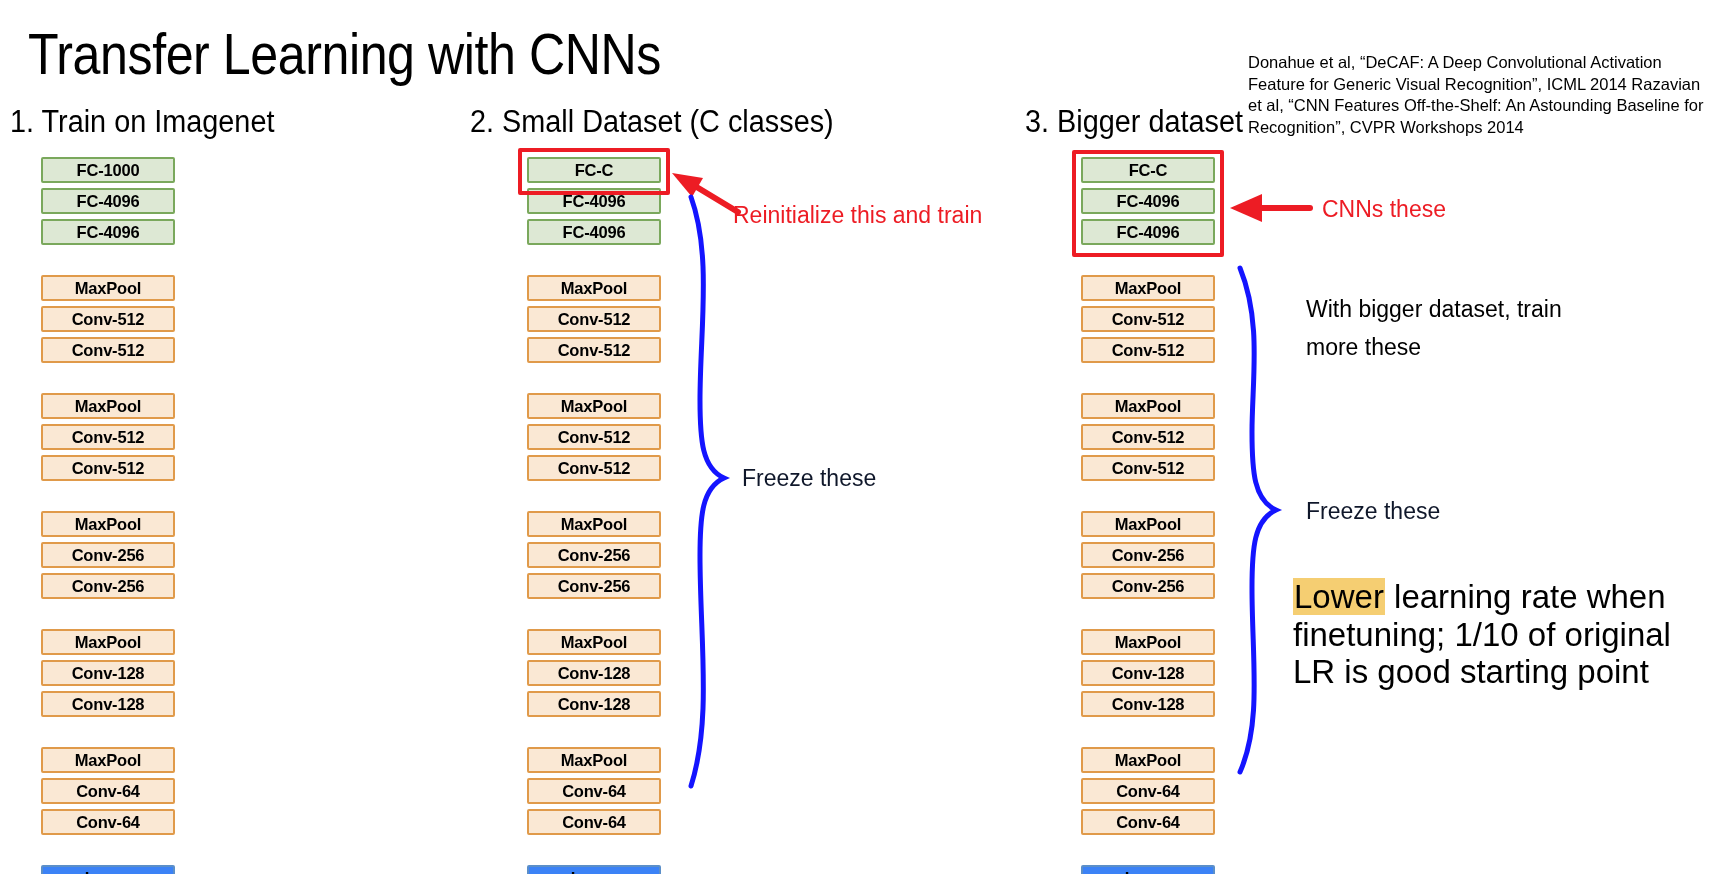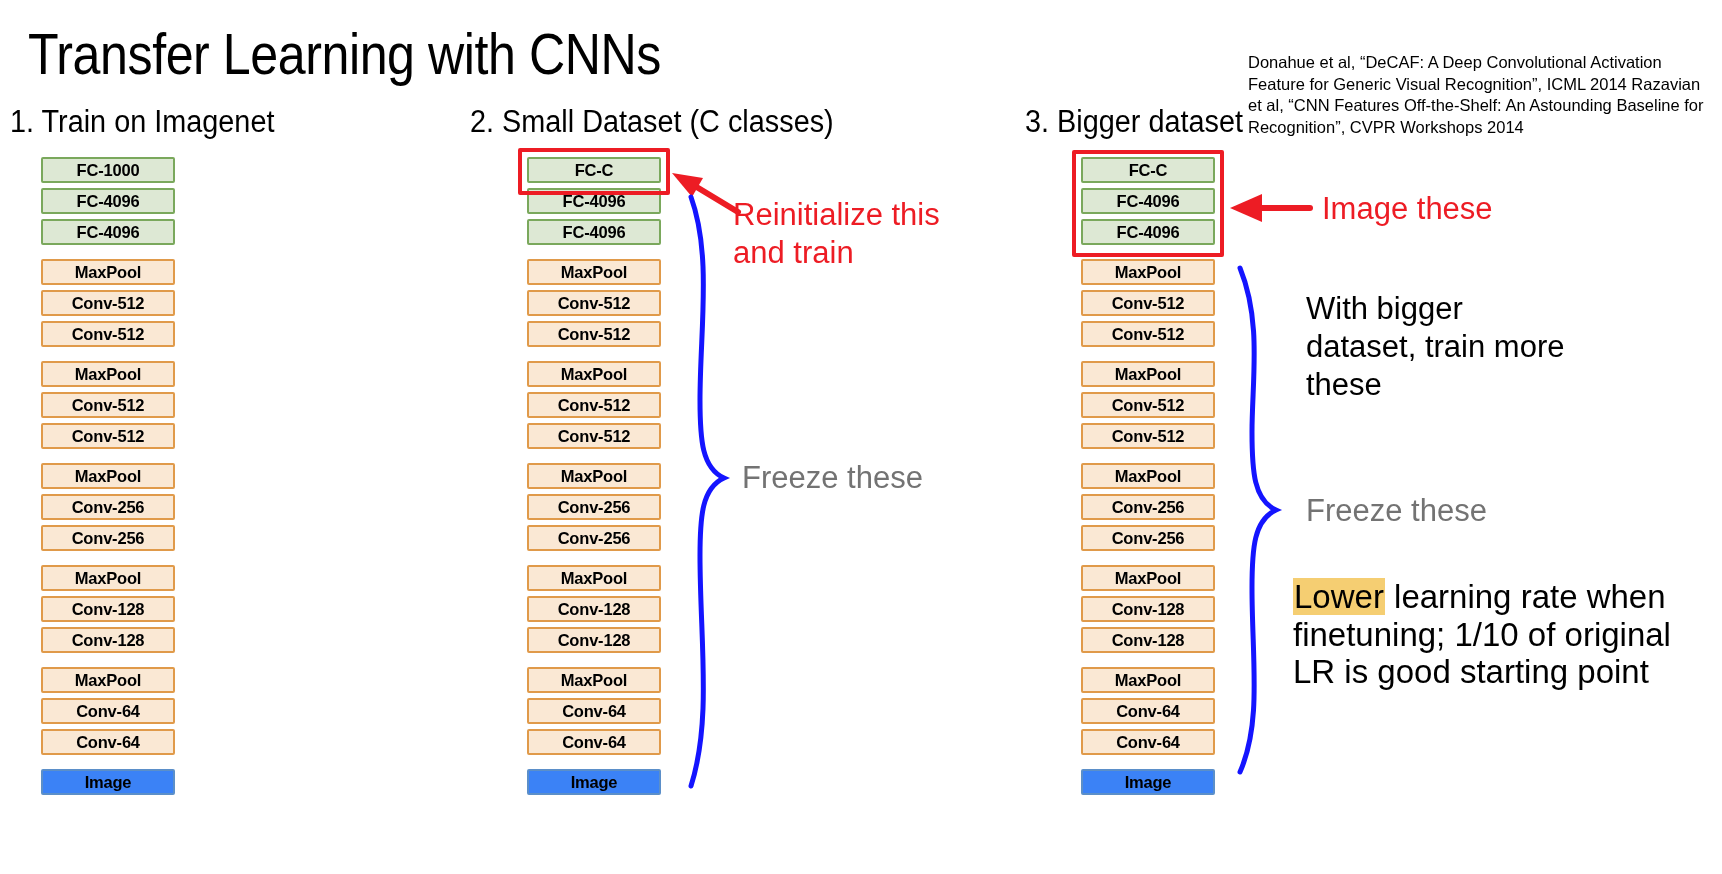--- a/index.html
+++ b/index.html
@@ -66,38 +66,38 @@
     line-height: 20px;
     text-align: center;
     letter-spacing: -0.2px;
     display: flex;
     align-items: center;
     justify-content: center;
   }
   .layer.fc      { background: #dde8d4; border-color: #7aa85c; }
   .layer.conv    { background: #fae8d4; border-color: #e09a4a; }
   .layer.image   { background: #3b82f6; border-color: #5b8fc9; }
-  .layer.gap-top { margin-top: 14px; }
+  .layer.gap-top { margin-top: 30px; }
 
   
   .red-box {
     border: 4px solid #ed1c24;
     border-radius: 2px;
     box-sizing: border-box;
   }
   #redbox-2 { left: 518px;  top: 148px; width: 152px; height: 47px; }
   #redbox-3 { left: 1072px; top: 150px; width: 152px; height: 107px; }
 
   
   .annot {
-    font-size: 31px;
+    font-size: 23px;
     line-height: 38px;
   }
   .annot.red  { color: #ed1c24; }
-  .annot.blue { color: #737373; }
+  .annot.blue { color: #0f172a; }
   .annot.black { color: #000000; }
 
   #annot-reinit    { left: 733px;  top: 196px; width: 250px; }
   #annot-freeze-2  { left: 742px;  top: 459px; white-space: nowrap; }
   #annot-train     { left: 1322px; top: 190px; white-space: nowrap; }
   #annot-bigger    { left: 1306px; top: 290px; width: 270px; }
   #annot-freeze-3  { left: 1306px; top: 492px; white-space: nowrap; }
   #annot-lower     { left: 1293px; top: 578px; width: 420px; font-size: 33px; line-height: 37.5px; }
   .hl { background: #f5ce72; padding: 0 1px; }
 
@@ -180,21 +180,21 @@
     <div class="layer conv">Conv-64</div>
     <div class="layer conv">Conv-64</div>
     <div class="layer image gap-top">Image</div>
   </div>
 
 <div class="abs red-box" id="redbox-2"></div>
 <div class="abs red-box" id="redbox-3"></div>
 
 <div class="abs annot red" id="annot-reinit">Reinitialize this and train</div>
 <div class="abs annot blue" id="annot-freeze-2">Freeze these</div>
-<div class="abs annot red" id="annot-train">Image these</div>
+<div class="abs annot red" id="annot-train">CNNs these</div>
 <div class="abs annot black" id="annot-bigger">With bigger dataset, train more these</div>
 <div class="abs annot blue" id="annot-freeze-3">Freeze these</div>
 <div class="abs annot black" id="annot-lower"><span class="hl">Lower</span><span> learning rate when finetuning; 1/10 of original LR is good starting point</span></div>
 
 <svg class="abs" id="overlay" viewBox="0 0 1722 874">
 
   <g>
     <line x1="738" y1="212" x2="690" y2="183" stroke="#ed1c24" stroke-width="6" stroke-linecap="round"></line>
     <polygon points="672,173 703,178 692,197" fill="#ed1c24"></polygon>
   </g>

